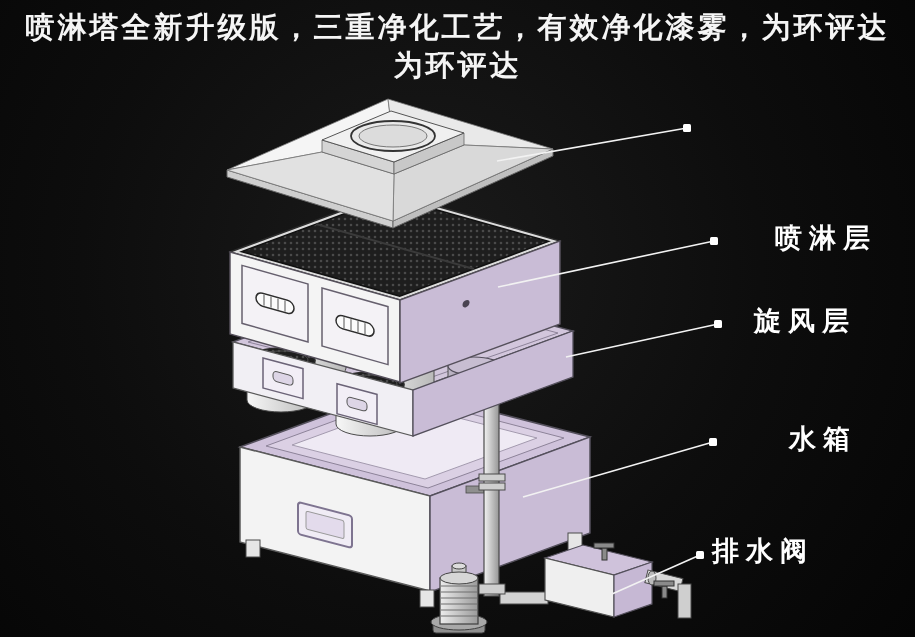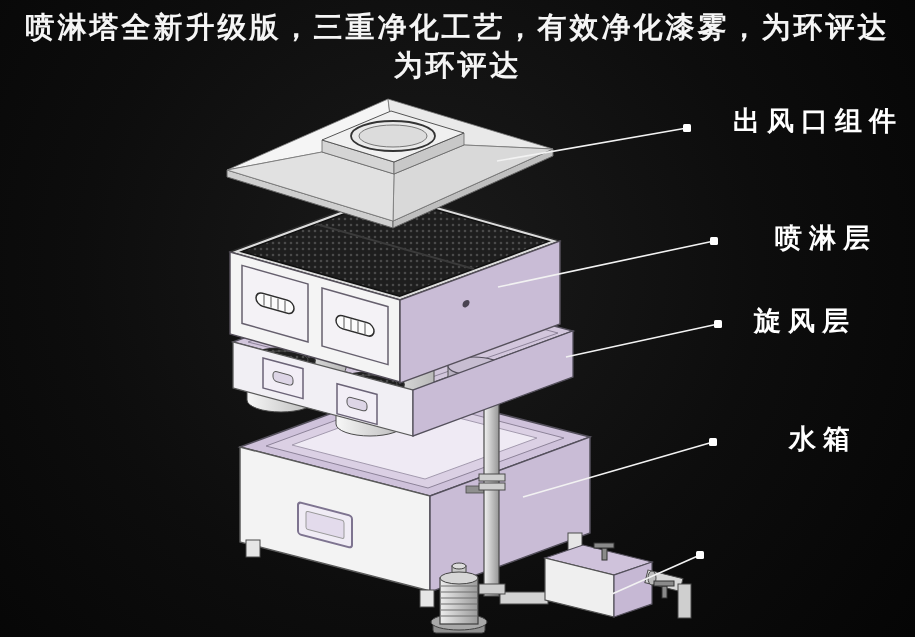--- a/index.html
+++ b/index.html
@@ -205,18 +205,18 @@
     </g>
     <g fill="#ffffff">
       <rect x="683" y="124" width="8" height="8" rx="1.5"></rect>
       <rect x="710" y="237" width="8" height="8" rx="1.5"></rect>
       <rect x="714" y="320" width="8" height="8" rx="1.5"></rect>
       <rect x="709" y="438" width="8" height="8" rx="1.5"></rect>
       <rect x="696" y="551" width="8" height="8" rx="1.5"></rect>
     </g>
   </svg>
 
-  <div class="part-label lbl-1">出风口组件</div>
   <div class="part-label lbl-2">喷淋层</div>
   <div class="part-label lbl-3">旋风层</div>
   <div class="part-label lbl-4">水箱</div>
+  <div class="part-label lbl-5">排水阀</div>
 
 </div>
 
 </body></html>

